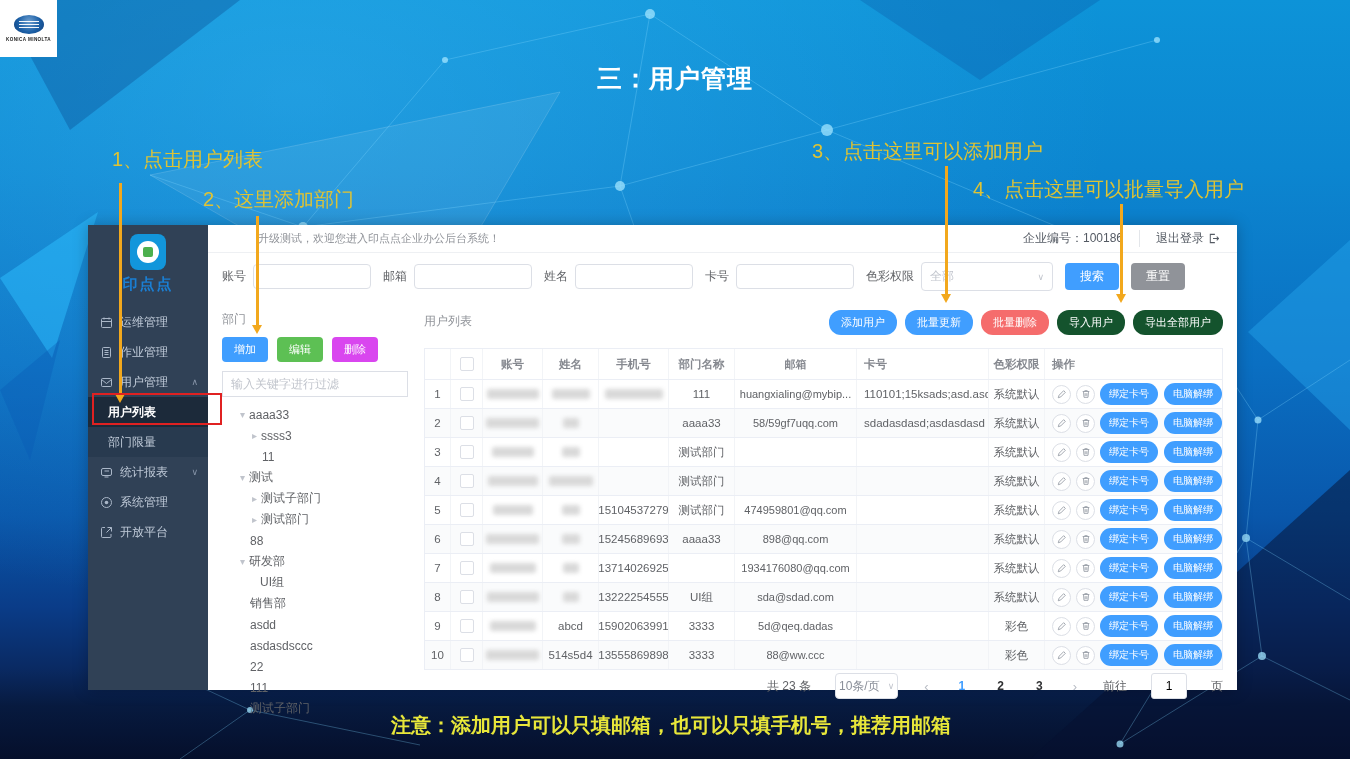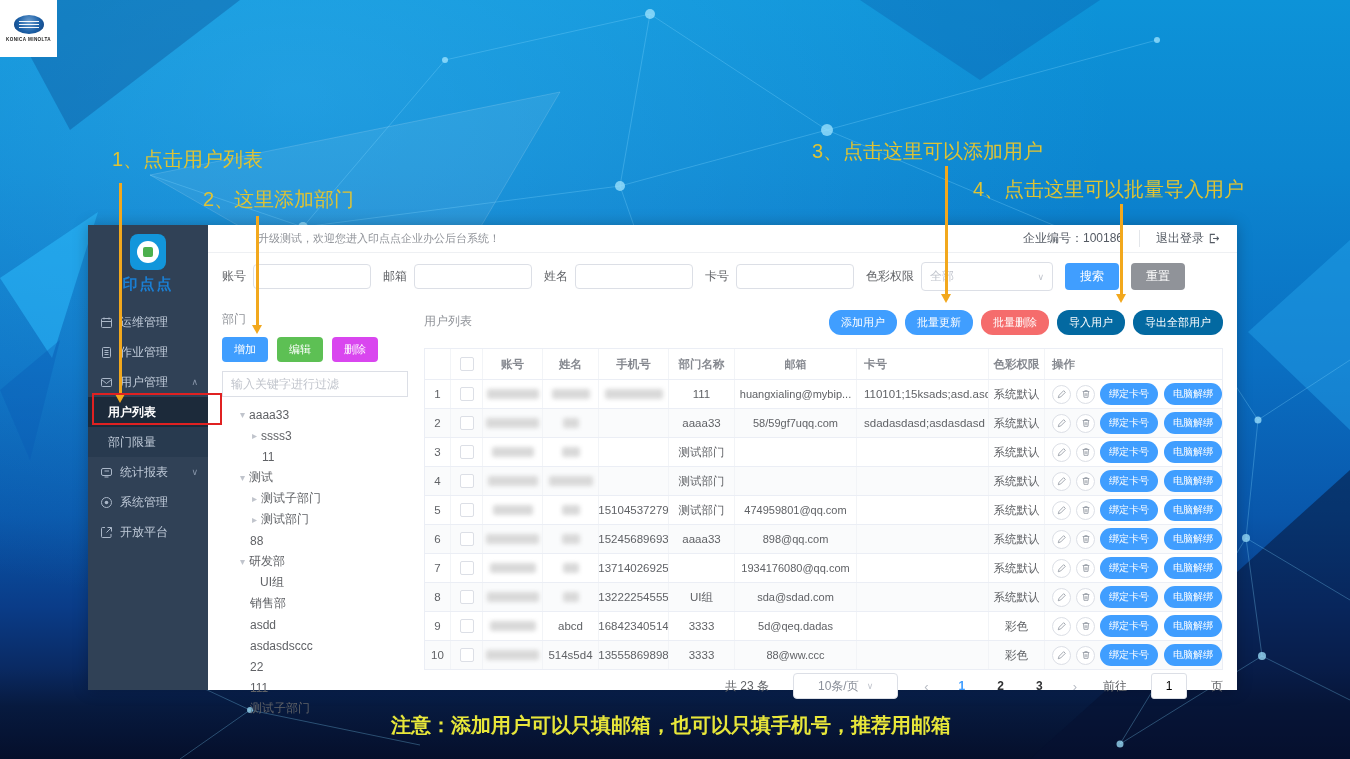--- a/index.html
+++ b/index.html
@@ -87,41 +87,41 @@
   .tree{margin-top:7px;}
   .tree-item{height:21px;display:flex;align-items:center;gap:4px;color:#606266;cursor:pointer;}
   .caret{color:#c0c4cc;font-size:10px;}
 
   .users-col{flex:1;min-width:0;display:flex;flex-direction:column;}
   .users-head{display:flex;align-items:center;margin-top:2px;}
   .pills{margin-left:auto;display:flex;gap:8px;}
   .pill{border:none;border-radius:12px;color:#fff;font-size:11px;padding:5px 12px;cursor:pointer;font-family:inherit;white-space:nowrap;}
   .pill.blue{background:#409eff;}
   .pill.red{background:#f56c6c;}
-  .pill.green{background:#0369a1;}
+  .pill.green{background:#14532d;}
 
   .table{margin-top:9px;border:1px solid #ebeef5;}
   .trow{display:grid;grid-template-columns:26px 32px 60px 56px 70px 66px 122px 132px 56px 1fr;align-items:center;height:28px;}
   .thead-row{height:30px;color:#85888f;font-weight:700;}
   .tbody .trow{border-top:1px solid #ebeef5;}
   .tbody .trow:nth-child(even){background:#fafbfc;}
   .cell{height:100%;display:flex;align-items:center;justify-content:center;overflow:hidden;white-space:nowrap;
       text-overflow:ellipsis;border-right:1px solid #f2f4f7;font-size:11.5px;padding:0 3px;box-sizing:border-box;}
   .cell:last-child{border-right:none;}
   .c-card,.c-act{justify-content:flex-start;padding-left:7px;}
   .c-email{font-size:11px;}
   .cbx{width:12px;height:12px;border:1px solid #dcdfe6;border-radius:2px;background:#fff;display:inline-block;cursor:pointer;}
   .blur{display:inline-block;height:10px;background:#d9d9d9;border-radius:2px;filter:blur(2.2px);}
   .icirc{width:19px;height:19px;border-radius:50%;border:1px solid #dcdfe6;background:#fff;display:inline-flex;
       align-items:center;justify-content:center;cursor:pointer;flex-shrink:0;margin-right:5px;padding:0;}
   .mini{border:none;border-radius:11px;background:#409eff;color:#fff;font-size:10px;padding:4px 9px;cursor:pointer;
       font-family:inherit;margin-right:6px;white-space:nowrap;}
 
   .pagibar{display:flex;align-items:center;justify-content:flex-end;gap:24px;margin-top:3px;color:#606266;font-size:12px;}
-  .psel{border:1px solid #dcdfe6;border-radius:4px;height:24px;display:flex;align-items:center;gap:8px;padding:0 24px;color:#8a8f99;cursor:pointer;background:#fff;}
+  .psel{border:1px solid #dcdfe6;border-radius:4px;height:24px;display:flex;align-items:center;gap:8px;padding:0 3px;color:#8a8f99;cursor:pointer;background:#fff;}
   .parrow{color:#b8bcc4;cursor:pointer;font-size:13px;padding:0 2px;}
   .pnum{cursor:pointer;color:#303133;font-weight:700;padding:0 4px;}
   .pnum.cur{color:#409eff;}
   .goto-input{width:30px;height:22px;border:1px solid #dcdfe6;border-radius:3px;text-align:center;font-size:12px;}
 </style>
 </head>
 <body>
 
 <div class="slide">
 
@@ -152,20 +152,21 @@
         <circle cx="1120" cy="744" r="3.5"></circle>
         <circle cx="250" cy="710" r="3"></circle>
     </g>
   </svg>
 
   <div class="km">
     <div class="km-globe"></div>
     <div class="km-text">KONICA MINOLTA</div>
   </div>
 
+  <div class="slide-title">三：用户管理</div>
 
   <div class="ann ann1">1、点击用户列表</div>
   <div class="ann ann2">2、这里添加部门</div>
   <div class="ann ann3">3、点击这里可以添加用户</div>
   <div class="ann ann4">4、点击这里可以批量导入用户</div>
   <div class="arrow arrow1"></div>
   <div class="arrow arrow2"></div>
   <div class="arrow arrow3"></div>
   <div class="arrow arrow4"></div>
   <div class="redbox"></div>
@@ -637,21 +638,21 @@
                 </div>
                 <div class="trow">
                   <div class="cell c-idx">9</div>
                   <div class="cell c-cbx">
                     <span class="cbx"></span>
                   </div>
                   <div class="cell c-acc">
                     <span class="blur" style="width: 46px;"></span>
                   </div>
                   <div class="cell c-name">abcd</div>
-                  <div class="cell c-phone">16842340514</div>
+                  <div class="cell c-phone">15902063991</div>
                   <div class="cell c-dept">3333</div>
                   <div class="cell c-email">5d@qeq.dadas</div>
                   <div class="cell c-card"></div>
                   <div class="cell c-perm">彩色</div>
                   <div class="cell c-act">
                     <button class="icirc">
                       <svg viewBox="0 0 12 12" width="10" height="10">
                         <path d="M1.5 10.5l1-3 5.5-5.5 2 2-5.5 5.5-3 1z" fill="none" stroke="#9aa0a8" stroke-width="1.1"></path>
                       </svg>
                     </button>

